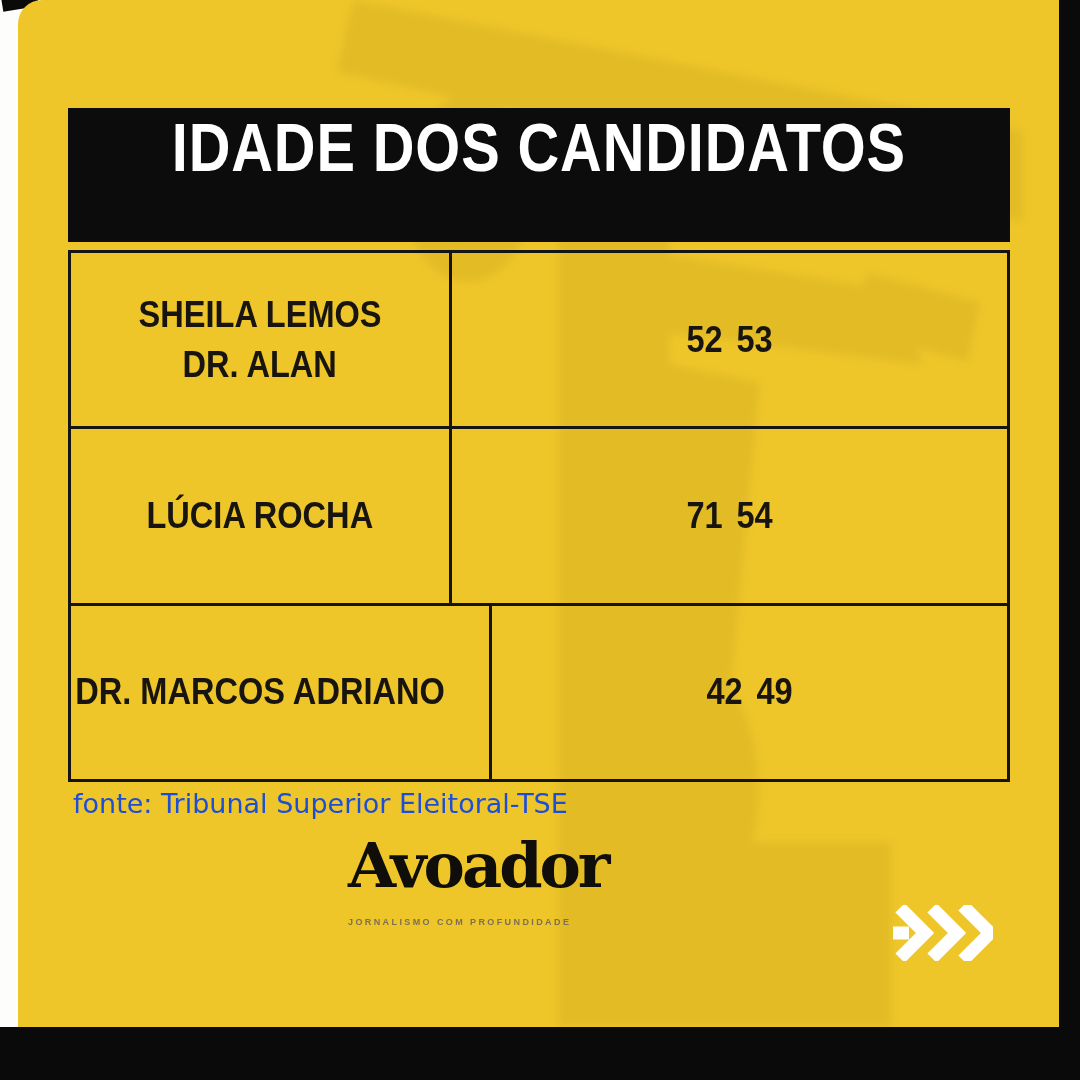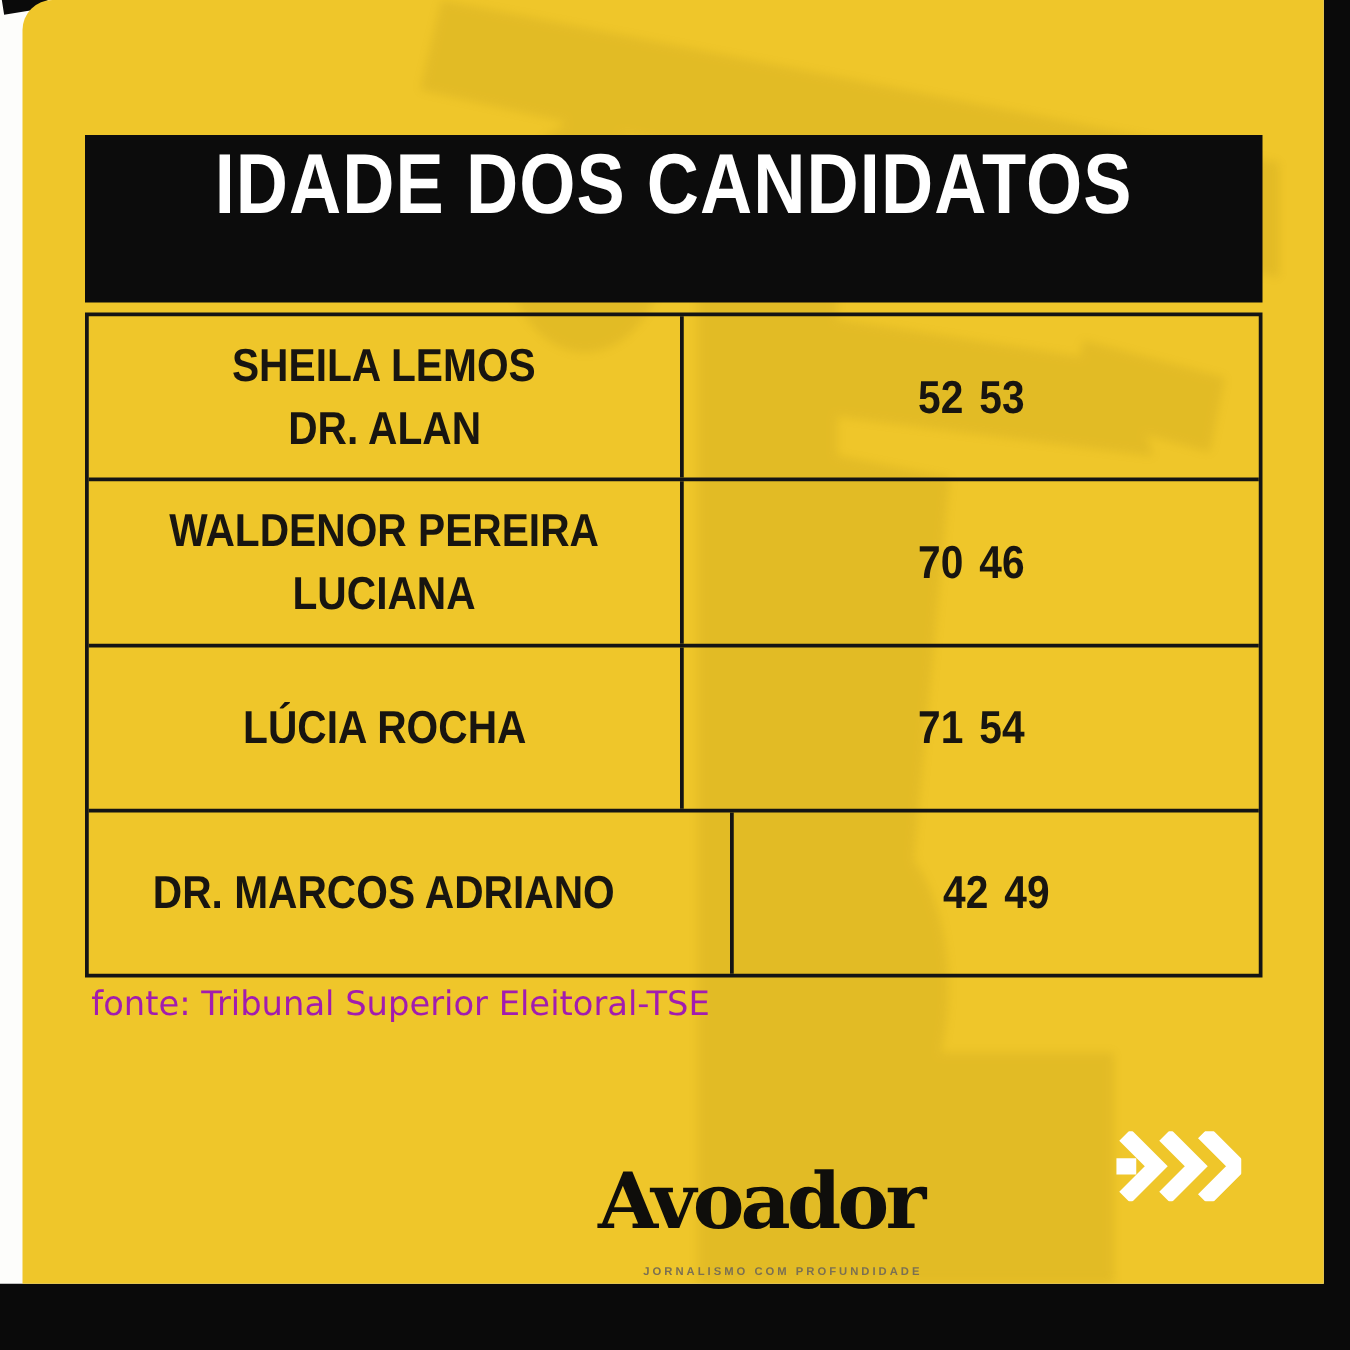--- a/index.html
+++ b/index.html
@@ -39,40 +39,40 @@
   .agetable {
     position:absolute; left:50px; top:250px; width:942px; height:532px;
     border:3px solid #141414; z-index:5;
     display:flex; flex-direction:column;
   }
   .trow {
     flex:1; display:flex; border-bottom:3px solid #141414;
   }
   .trow:last-child { border-bottom:none;gap:40px; }
   .cell-names {
-    width:473px; display:flex; flex-direction:column;
+    width:378px; display:flex; flex-direction:column;
     align-items:center; justify-content:center; gap:8px;
   }
   .cell-ages {
     flex:1; border-left:3px solid #141414;
     display:flex; flex-direction:row;
     align-items:center; justify-content:center; gap:8px;
   }
   .cand-line, .age-line {
     font-size:37px; font-weight:bold; color:#181510; line-height:42px;
   }
 
   .source-line {
     position:absolute; left:55px; top:788px; z-index:5;
-    font-size:27px; color:#a21caf; font-family:"DejaVu Sans", sans-serif;
+    font-size:27px; color:#1d4ed8; font-family:"DejaVu Sans", sans-serif;
   }
 
   .footer-logo {
-    position:absolute; left:330px; top:928px; width:390px; z-index:5;
-    text-align:right;
+    position:absolute; left:330px; top:833px; width:390px; z-index:5;
+    text-align:left;
   }
   .logo-word {
     font-family:"DejaVu Serif", serif; font-weight:bold;
     font-size:62px; color:#0f0e0b; letter-spacing:-3px; line-height:66px;
   }
   .logo-tagline {
     margin-top:18px; font-size:9px; letter-spacing:2.4px;
     color:#7b7052; font-weight:bold;
   }
 
@@ -122,30 +122,20 @@
         <div class="cell-names">
           <div class="cand-line"><span class="cond88">SHEILA LEMOS</span></div>
           <div class="cand-line"><span class="cond88">DR. ALAN</span></div>
         </div>
         <div class="cell-ages">
           <div class="age-line"><span class="cond88">52</span></div>
           <div class="age-line"><span class="cond88">53</span></div>
         </div>
       </div>
 
-      <div class="trow">
-        <div class="cell-names">
-          <div class="cand-line"><span class="cond88">WALDENOR PEREIRA</span></div>
-          <div class="cand-line"><span class="cond88">LUCIANA</span></div>
-        </div>
-        <div class="cell-ages">
-          <div class="age-line"><span class="cond88">70</span></div>
-          <div class="age-line"><span class="cond88">46</span></div>
-        </div>
-      </div>
 
       <div class="trow">
         <div class="cell-names">
           <div class="cand-line"><span class="cond88">LÚCIA ROCHA</span></div>
         </div>
         <div class="cell-ages">
           <div class="age-line"><span class="cond88">71</span></div>
           <div class="age-line"><span class="cond88">54</span></div>
         </div>
       </div>

